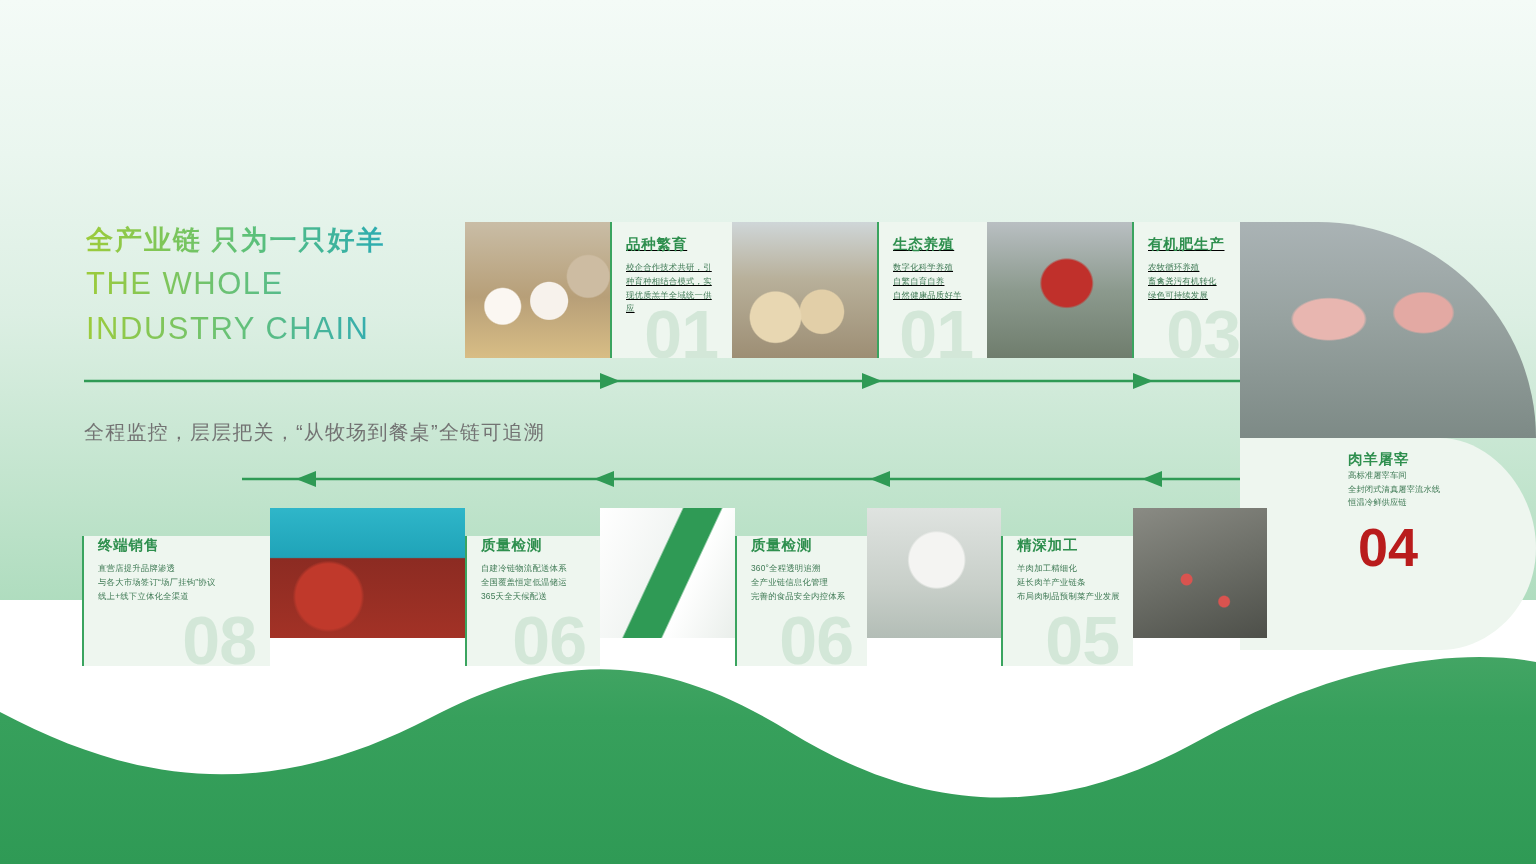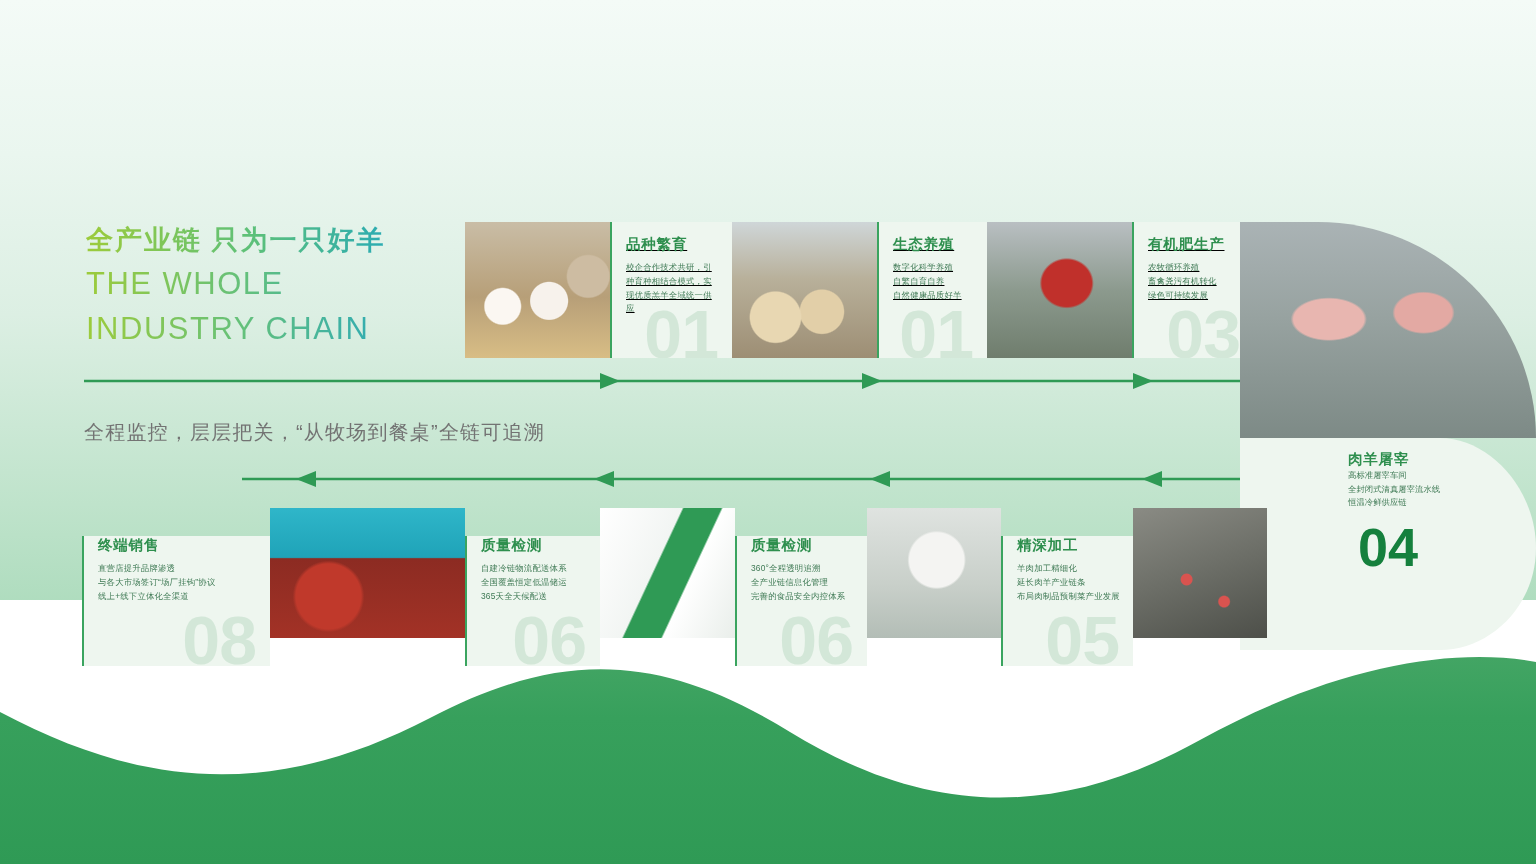--- a/index.html
+++ b/index.html
@@ -69,21 +69,21 @@
   
   .dblock { position:absolute; left:1240px; top:222px; width:296px; height:436px; }
   .dphoto {
     position:absolute; left:0; top:0; width:296px; height:216px;
     border-top-right-radius:218px 216px;
     background-size:cover; background-position:left center; overflow:hidden;
   }
   .d-text { position:absolute; left:1348px; top:450px; width:180px; }
   .d-title { font-size:14.5px; font-weight:700; color:#2e8f4e; letter-spacing:0.8px; }
   .d-desc { font-size:8.4px; color:#3f7a55; line-height:1.62; }
-  .d-num { position:absolute; left:1358px; top:520px; font-size:54px; font-weight:700; color:#15803d; line-height:1; }
+  .d-num { position:absolute; left:1358px; top:520px; font-size:54px; font-weight:700; color:#b91c1c; line-height:1; }
 
   
   .ph1 { background-image:
       radial-gradient(circle at 26% 62%, #fbf7f2 0 13%, transparent 14%),
       radial-gradient(circle at 58% 58%, #f7f2ec 0 16%, transparent 17%),
       radial-gradient(circle at 85% 40%, #cdbca2 0 14%, transparent 15%),
       linear-gradient(180deg,#c9bda6 0%, #b79f78 55%, #d8bd85 100%); }
   .ph2 { background-image:
       radial-gradient(circle at 30% 70%, #e8d7b2 0 18%, transparent 19%),
       radial-gradient(circle at 62% 66%, #e2cfa8 0 17%, transparent 18%),

